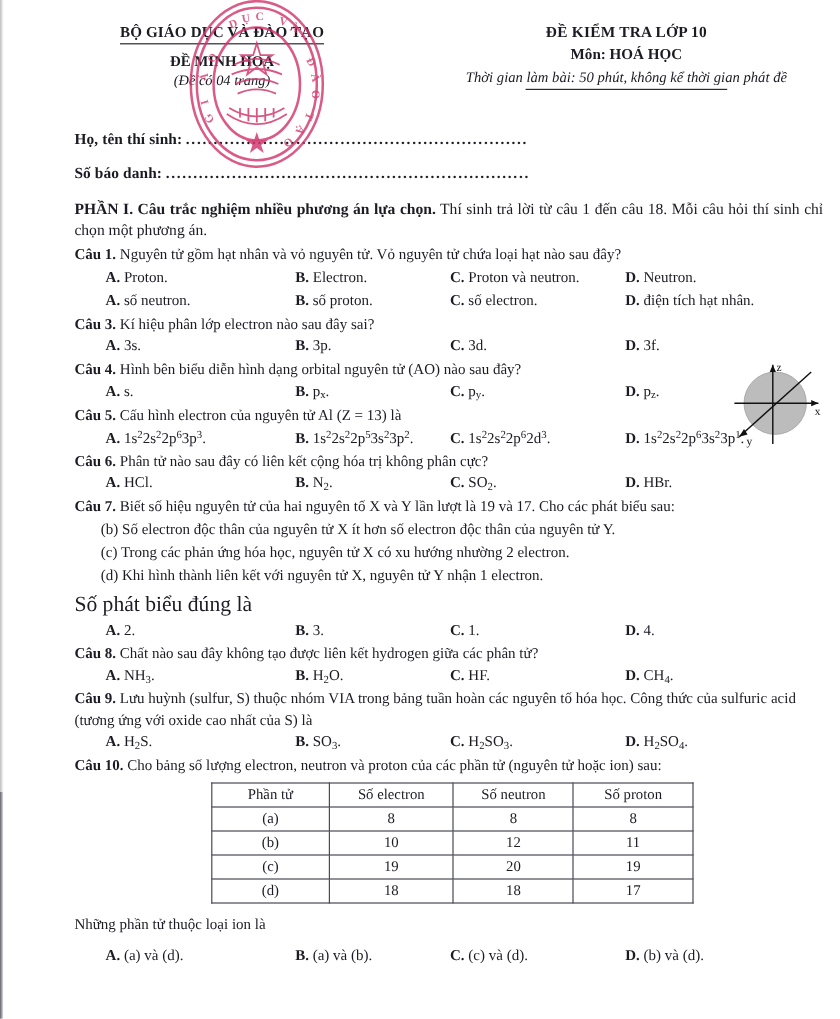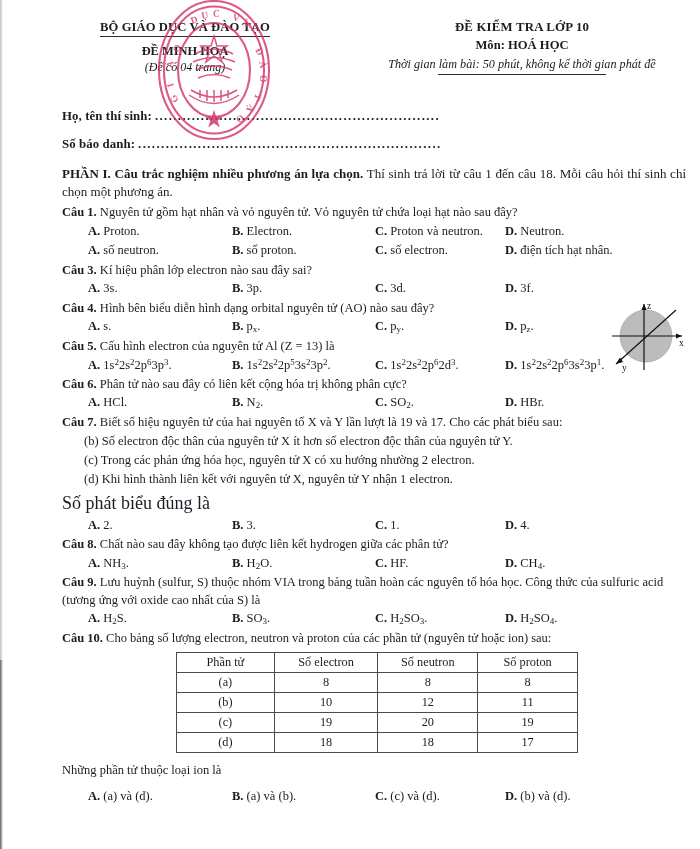--- a/index.html
+++ b/index.html
@@ -174,23 +174,23 @@
     margin-top: 1px;
     font-size: 12.5px;
   }
   .opt {
     position: absolute;
     white-space: nowrap;
     top: 0;
   }
   .opt .lab { font-weight: bold; }
   .opt.a { left: 26px; }
-  .opt.b { left: 170px; }
+  .opt.b { left: 184px; }
   .opt.c { left: 313px; }
-  .opt.d { left: 443px; }
+  .opt.d { left: 459px; }
 
   sub { font-size: .72em; vertical-align: -0.22em; }
   sup { font-size: .72em; vertical-align: 0.42em; }
 
   
   .ao-figure {
     position: absolute;
     right: 6px;
     top: 298px;
     width: 96px;

